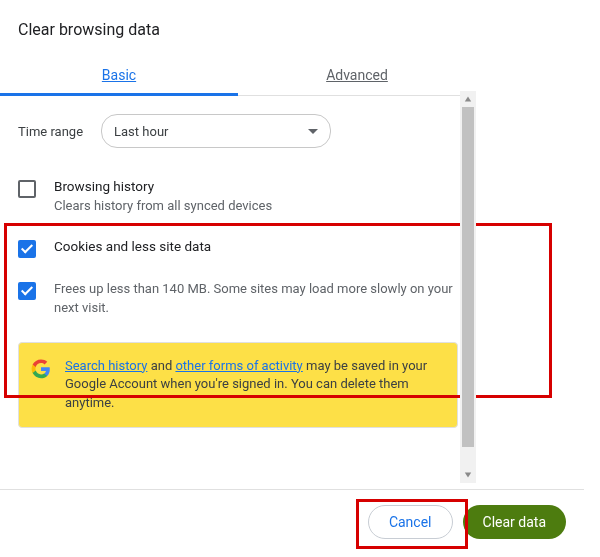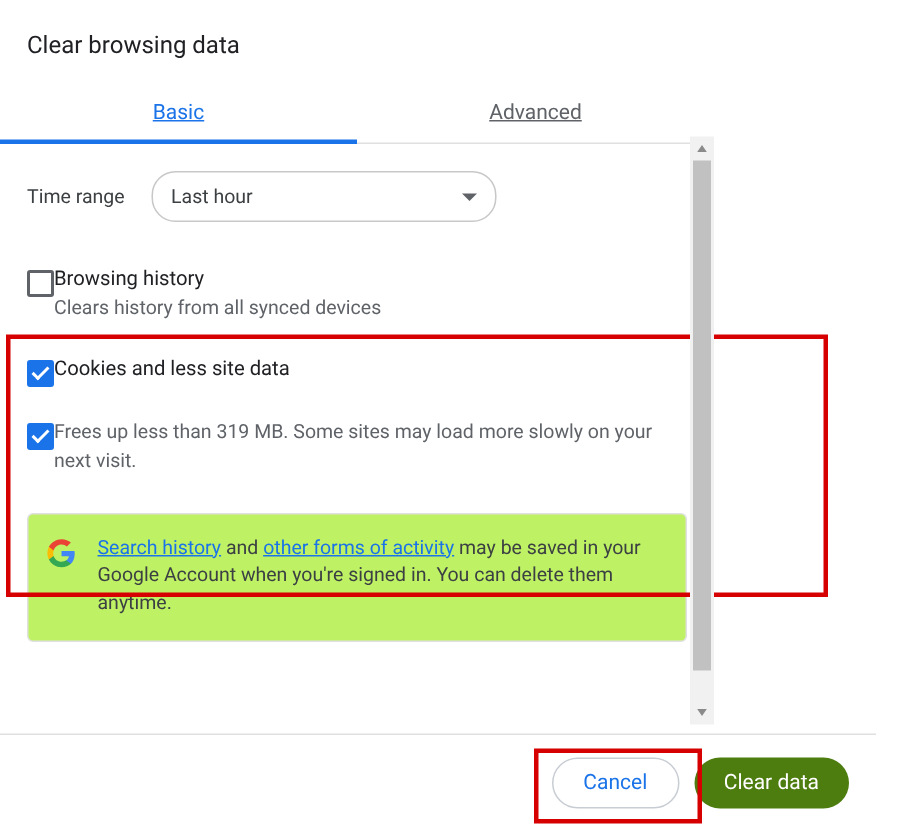--- a/index.html
+++ b/index.html
@@ -76,20 +76,21 @@
     cursor: pointer;
   }
   .chev {
     width: 0; height: 0;
     border-left: 5px solid transparent;
     border-right: 5px solid transparent;
     border-top: 5px solid #5f6368;
   }
   .option-row {
     display: flex;
+    gap: 18px;
     padding: 6px 0 16px 0;
   }
   .cb {
     width: 18px; height: 18px;
     border: 2px solid #5f6368;
     border-radius: 2px;
     flex-shrink: 0;
     margin-top: 2px;
     cursor: pointer;
     position: relative;
@@ -124,21 +125,21 @@
     top: 223px;
     width: 548px;
     height: 175px;
     border: 3px solid #d60000;
     pointer-events: none;
   }
   .info-card {
     margin-top: 8px;
     border: 1px solid #e0e0e0;
     border-radius: 4px;
-    background: #bef264;
+    background: #fde047;
     padding: 14px 14px 14px 12px;
     display: flex;
     gap: 14px;
     align-items: flex-start;
   }
   .g-icon {
     width: 20px; height: 20px;
     flex-shrink: 0;
     margin-top: 2px;
   }
@@ -250,21 +251,21 @@
     <div class="option-row">
       <div class="cb checked"></div>
       <div class="opt-text">
         <div class="opt-title">Cookies and less site data</div>
       </div>
     </div>
 
     <div class="option-row">
       <div class="cb checked"></div>
       <div class="opt-text">
-        <div class="opt-desc">Frees up less than 319 MB. Some sites may load more slowly on your next visit.</div>
+        <div class="opt-desc">Frees up less than 140 MB. Some sites may load more slowly on your next visit.</div>
       </div>
     </div>
 
     <div class="info-card">
       <svg class="g-icon" viewBox="0 0 48 48">
         <path fill="#4285F4" d="M45.1 24.5c0-1.6-.1-3.1-.4-4.5H24v8.5h11.9c-.5 2.8-2.1 5.2-4.5 6.8v5.6h7.3C43 37 45.1 31.2 45.1 24.5z"></path>
         <path fill="#34A853" d="M24 46c6.1 0 11.2-2 14.9-5.5l-7.3-5.6c-2 1.4-4.6 2.2-7.6 2.2-5.9 0-10.8-4-12.6-9.3H3.9v5.8C7.6 41 15.2 46 24 46z"></path>
         <path fill="#FBBC05" d="M11.4 27.8c-.5-1.4-.7-2.9-.7-4.4s.3-3 .7-4.4v-5.8H3.9C2.3 16.5 1.4 20.1 1.4 23.4s.9 6.9 2.5 10.2l7.5-5.8z"></path>
         <path fill="#EA4335" d="M24 9.5c3.3 0 6.3 1.1 8.6 3.4l6.4-6.4C35.2 2.9 30.1 1 24 1 15.2 1 7.6 6 3.9 13.2l7.5 5.8C13.2 13.4 18.1 9.5 24 9.5z"></path>
       </svg>

